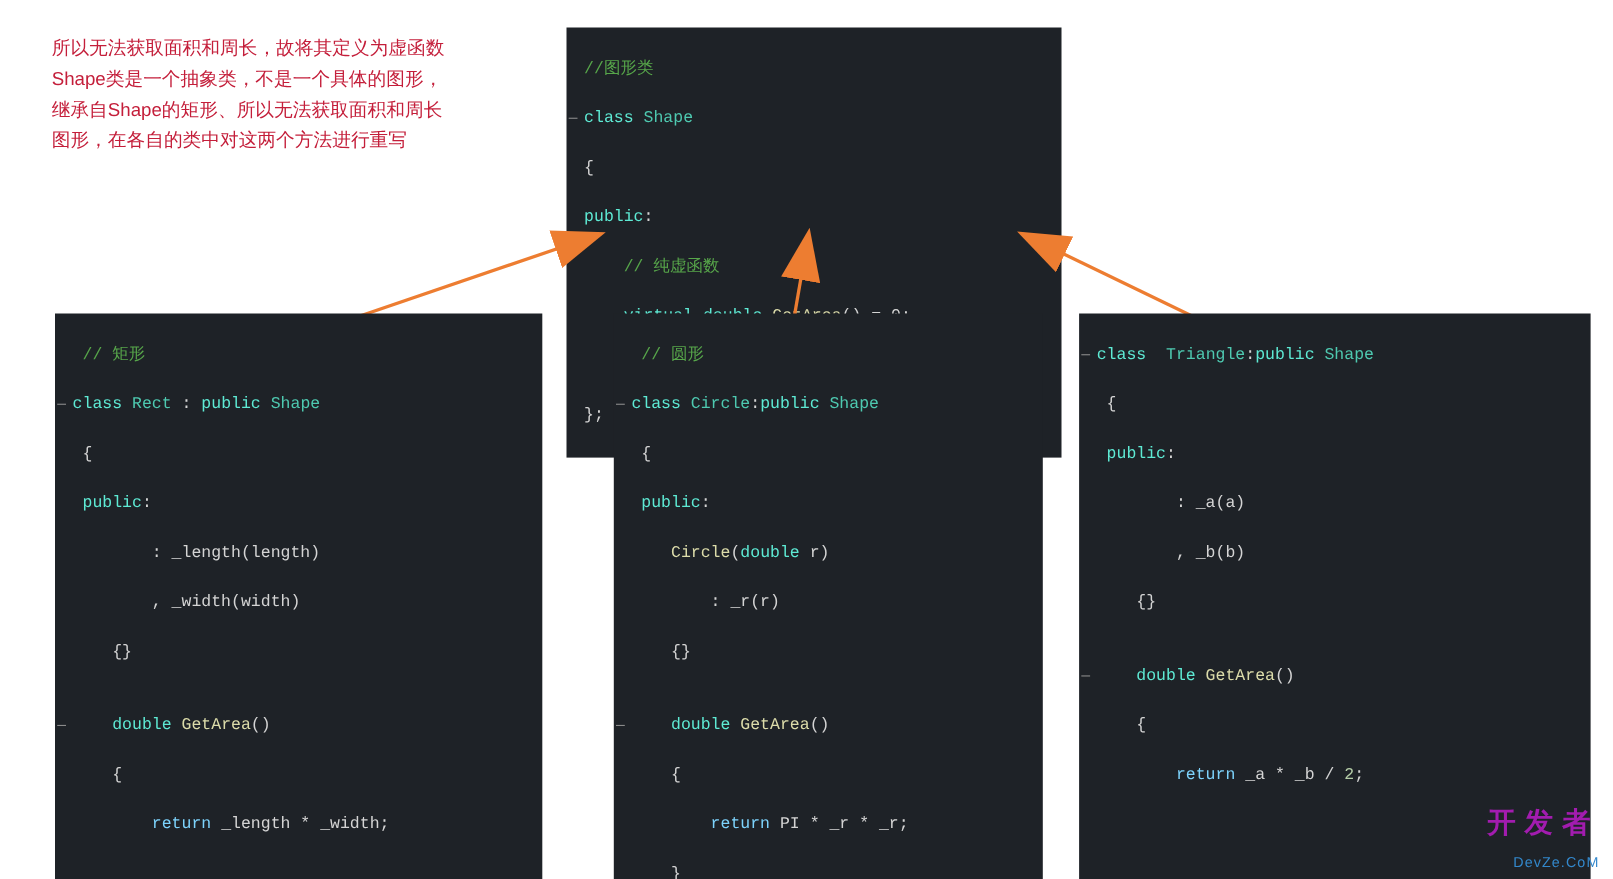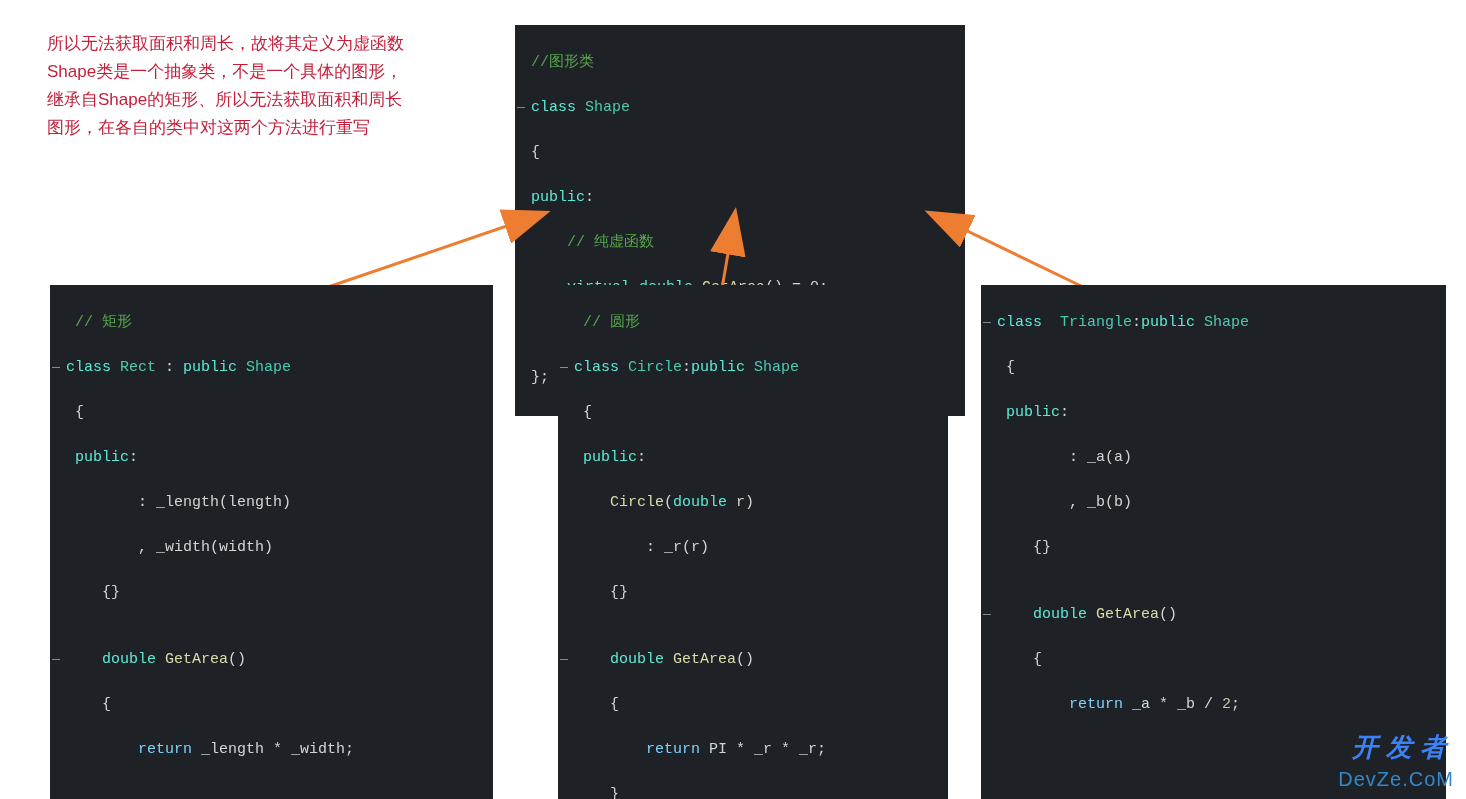--- a/index.html
+++ b/index.html
@@ -59,30 +59,29 @@
     position: absolute;
     pointer-events: none;
     overflow: visible;
   }
   .watermark-top {
     position: absolute;
     right: 12px;
     bottom: 34px;
     font-size: 26px;
     font-weight: bold;
-    color: #3b82f6;
+    color: #a21caf;
     letter-spacing: 8px;
     font-family: "Microsoft YaHei", sans-serif;
-    font-style: italic;
   }
   .watermark-bot {
     position: absolute;
     right: 12px;
     bottom: 8px;
-    font-size: 20px;
+    font-size: 13px;
     color: #3388cc;
     font-family: Arial, sans-serif;
     letter-spacing: 1px;
   }
 </style>
 </head>
 <body>
 
 <div class="annotation" style="left:47px; top:30px;">
   <div>所以无法获取面积和周长，故将其定义为虚函数</div>

